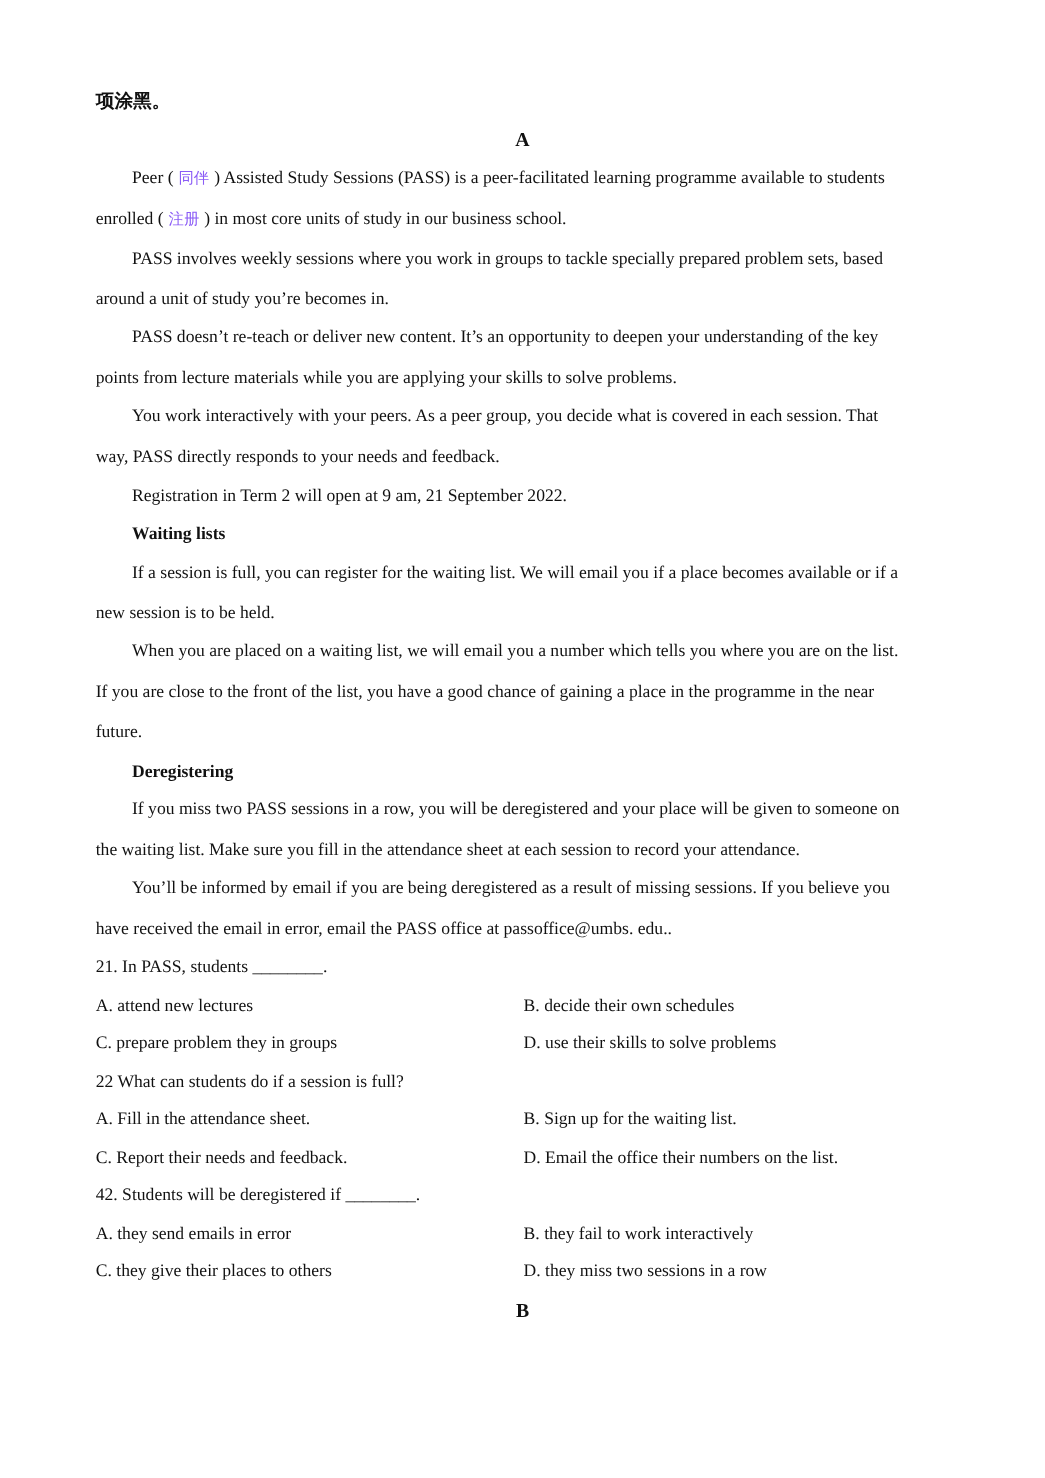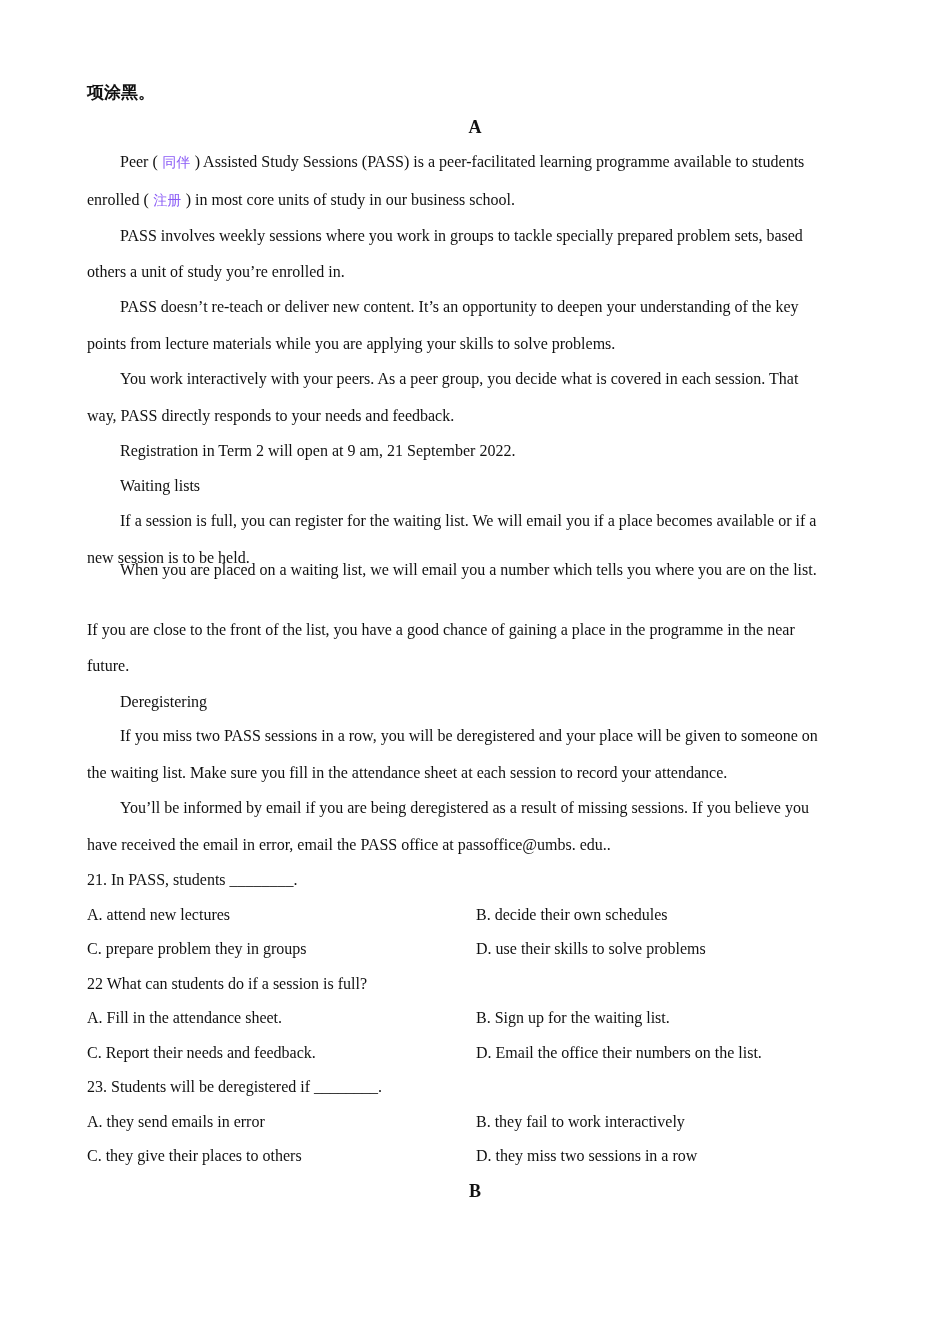--- a/index.html
+++ b/index.html
@@ -3,51 +3,51 @@
 <meta charset="utf-8">
 <style>
   html, body { margin: 0; padding: 0; background: #ffffff; }
   body { width: 950px; height: 1344px; position: relative; overflow: hidden;
          font-family: "Liberation Serif", "DejaVu Serif", serif; color: #111; font-size: 16px; }
   .page { position: absolute; left: 87px; top: 0; width: 766px; }
   .line { position: absolute; left: 0; white-space: nowrap; line-height: 20px; }
   .indent { left: 33px; }
   .center { left: 0; width: 776px; text-align: center; font-weight: bold; font-size: 18px; }
   .head { font-family: "DejaVu Sans", sans-serif; font-weight: bold; font-size: 17px; text-align: right; }
-  .bold { font-weight: normal; }
+  .bold { font-weight: bold; }
   .optB { left: 389px; font-family: Liberation Serif, serif; }
   .cn { font-family: "DejaVu Sans", sans-serif; font-size: 14px; color: #8b5cf6; }
 </style>
 </head>
 <body>
 
 <div class="page">
   <div class="line head" style="top:82px">项涂黑。</div>
   <div class="line center" style="top:117px">A</div>
 
   <div class="line indent" style="top:152px"><span>Peer (</span><span class="cn"> 同伴 </span><span>) Assisted Study Sessions (PASS) is a peer-facilitated learning programme available to students</span></div>
   <div class="line" style="top:190px"><span>enrolled (</span><span class="cn"> 注册 </span><span>) in most core units of study in our business school.</span></div>
 
   <div class="line indent" style="top:226px">PASS involves weekly sessions where you work in groups to tackle specially prepared problem sets, based</div>
-  <div class="line" style="top:262px">others a unit of study you’re enrolled in.</div>
+  <div class="line" style="top:262px">around a unit of study you’re becomes in.</div>
 
   <div class="line indent" style="top:297px">PASS doesn’t re-teach or deliver new content. It’s an opportunity to deepen your understanding of the key</div>
   <div class="line" style="top:334px">points from lecture materials while you are applying your skills to solve problems.</div>
 
   <div class="line indent" style="top:369px">You work interactively with your peers. As a peer group, you decide what is covered in each session. That</div>
   <div class="line" style="top:406px">way, PASS directly responds to your needs and feedback.</div>
 
   <div class="line indent" style="top:441px">Registration in Term 2 will open at 9 am, 21 September 2022.</div>
 
   <div class="line indent bold" style="top:476px">Waiting lists</div>
 
   <div class="line indent" style="top:511px">If a session is full, you can register for the waiting list. We will email you if a place becomes available or if a</div>
   <div class="line" style="top:548px">new session is to be held.</div>
 
-  <div class="line indent" style="top:560px">When you are placed on a waiting list, we will email you a number which tells you where you are on the list.</div>
+  <div class="line indent" style="top:582px">When you are placed on a waiting list, we will email you a number which tells you where you are on the list.</div>
   <div class="line" style="top:620px">If you are close to the front of the list, you have a good chance of gaining a place in the programme in the near</div>
   <div class="line" style="top:656px">future.</div>
 
   <div class="line indent bold" style="top:692px">Deregistering</div>
 
   <div class="line indent" style="top:726px">If you miss two PASS sessions in a row, you will be deregistered and your place will be given to someone on</div>
   <div class="line" style="top:763px">the waiting list. Make sure you fill in the attendance sheet at each session to record your attendance.</div>
 
   <div class="line indent" style="top:798px">You’ll be informed by email if you are being deregistered as a result of missing sessions. If you believe you</div>
   <div class="line" style="top:835px">have received the email in error, email the PASS office at  passoffice@umbs. edu..</div>
@@ -57,20 +57,20 @@
   <div class="line optB" style="top:905px">B. decide their own schedules</div>
   <div class="line" style="top:939px">C. prepare problem they in groups</div>
   <div class="line optB" style="top:939px">D. use their skills to solve problems</div>
 
   <div class="line" style="top:974px">22  What can students do if a session is full?</div>
   <div class="line" style="top:1008px">A. Fill in the attendance sheet.</div>
   <div class="line optB" style="top:1008px">B. Sign up for the waiting list.</div>
   <div class="line" style="top:1043px">C. Report their needs and feedback.</div>
   <div class="line optB" style="top:1043px">D. Email the office their numbers on the list.</div>
 
-  <div class="line" style="top:1077px">23. Students will be deregistered if ________.</div>
+  <div class="line" style="top:1077px">42. Students will be deregistered if ________.</div>
   <div class="line" style="top:1112px">A. they send emails in error</div>
   <div class="line optB" style="top:1112px">B. they fail to work interactively</div>
   <div class="line" style="top:1146px">C. they give their places to others</div>
   <div class="line optB" style="top:1146px">D. they miss two sessions in a row</div>
 
   <div class="line center" style="top:1181px">B</div>
 </div>
 
 </body></html>

